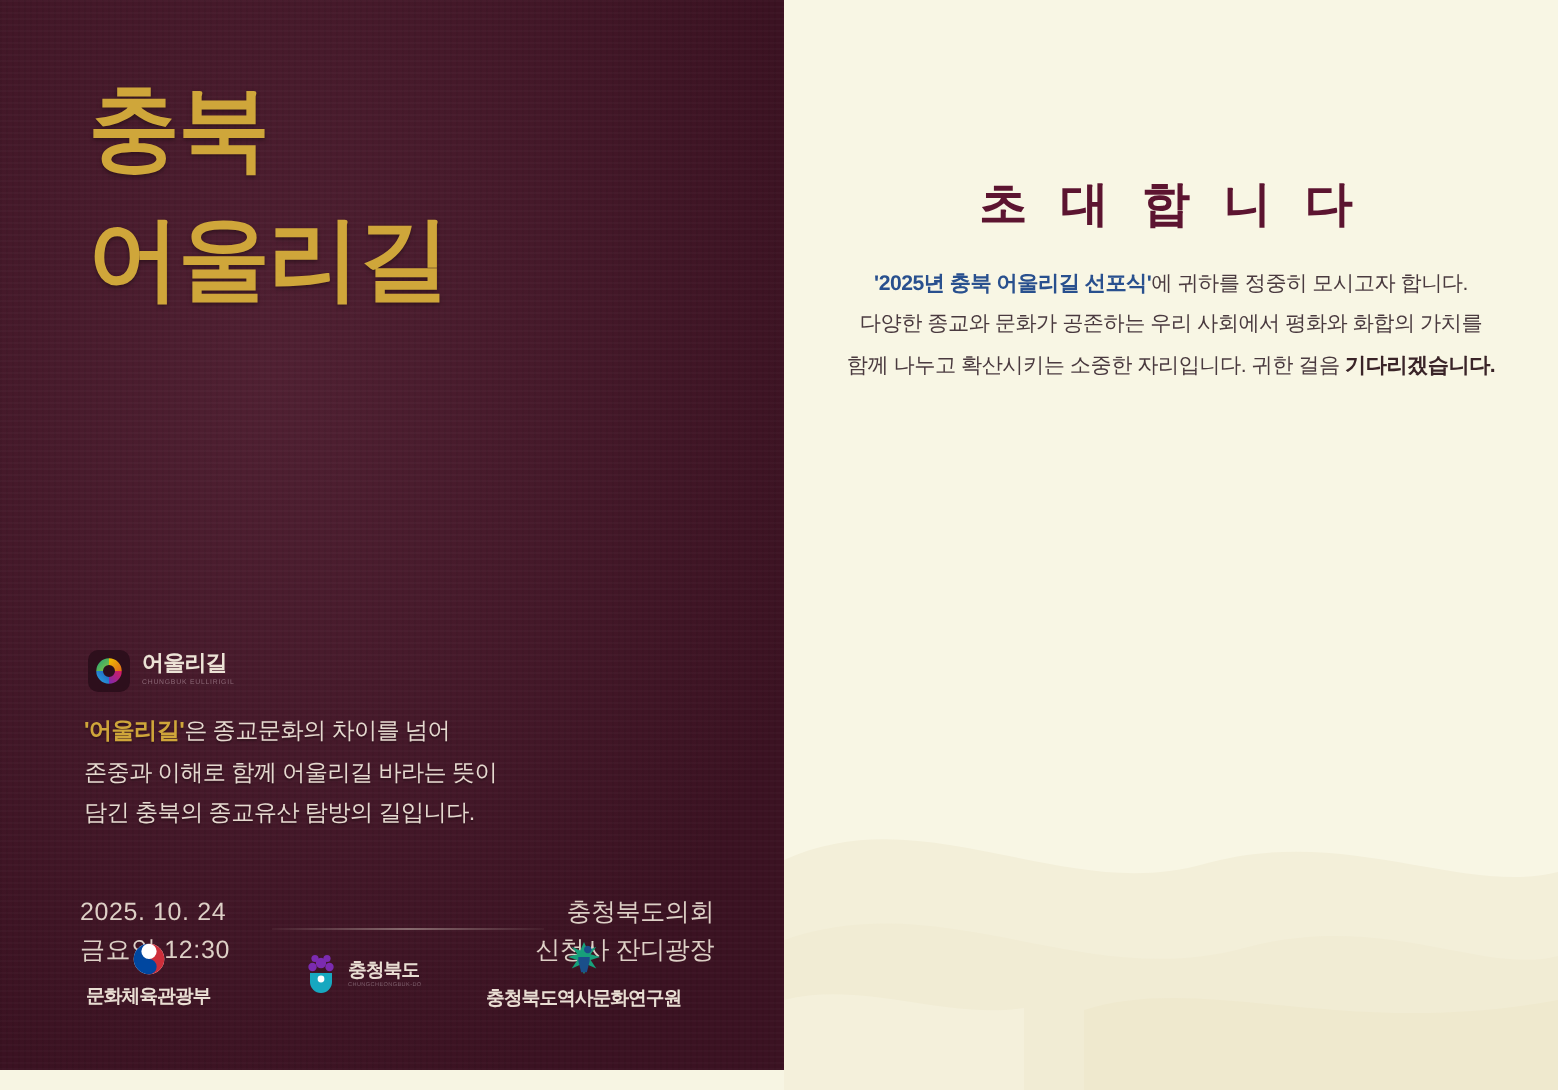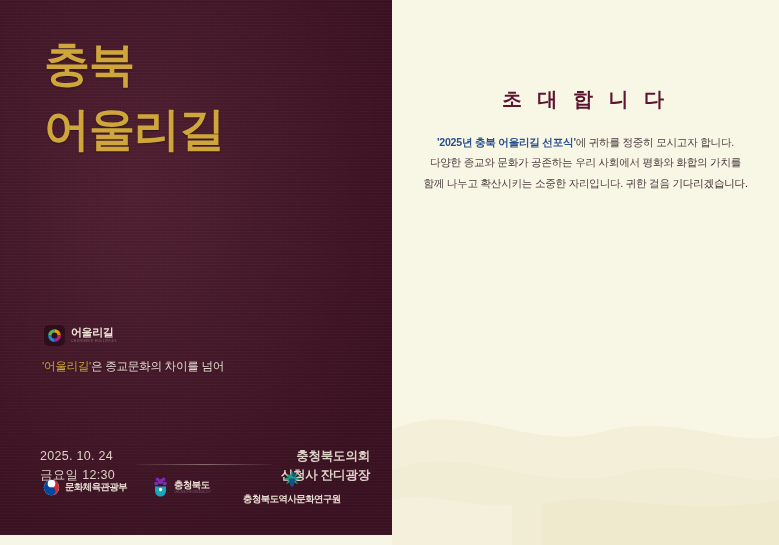--- a/index.html
+++ b/index.html
@@ -63,77 +63,76 @@
   .brand-en{
     color:#8d6a78;font-size:3.4px;letter-spacing:.4px;margin-top:2px;
     transform:scale(1,1);
   }
 
   .desc{
     position:absolute;left:42px;top:356px;z-index:3;
     color:#e5d9cf;font-size:11.6px;line-height:1.78;letter-spacing:-.3px;
     text-shadow:0 1px 1px rgba(0,0,0,.3);
   }
-  .desc .hl{color:#cfa63a;font-weight:400;}
+  .desc .hl{color:#cfa63a;font-weight:700;}
 
   .footinfo{
     position:absolute;left:0;right:0;top:447px;z-index:3;
     display:flex;align-items:flex-start;
   }
   .foot-date{
     position:absolute;left:40px;top:0;
     color:#ddd0c6;font-size:12.5px;line-height:1.55;letter-spacing:.3px;
     white-space:nowrap;
   }
   .foot-place{
-    position:absolute;right:22px;top:0;text-align:right;
+    position:absolute;right:35px;top:0;text-align:right;
     color:#ddd0c6;font-size:12.5px;line-height:1.55;letter-spacing:-.2px;
     white-space:nowrap;
-    font-weight:bold;
   }
   .foot-rule{
     position:absolute;left:136px;top:17px;width:136px;height:1px;
     background:linear-gradient(90deg, rgba(221,208,198,.05), rgba(221,208,198,.45), rgba(221,208,198,.05));
   }
 
   .logos{
     position:absolute;left:0;right:0;top:487px;z-index:3;
     display:flex;align-items:center;
   }
   .logo{
     position:absolute;display:flex;align-items:center;gap:5px;
   }
-  .logo-l1{left:43px;}
+  .logo-l1{left:43px;flex-direction:column;}
   .logo-l2{left:152px;align-items:center;}
   .logo-l3{left:243px;flex-direction:column;}
   .logo-mark{flex:0 0 auto;display:flex;align-items:center;justify-content:center;}
   .logo-text{display:flex;flex-direction:column;line-height:1;}
   .logo-ko{color:#e9ded3;font-size:9.4px;font-weight:700;letter-spacing:-.5px;white-space:nowrap;}
   .logo-en{color:#7e5e6c;font-size:2.8px;letter-spacing:.2px;margin-top:1.6px;white-space:nowrap;}
 
   
   .right{
     position:relative;
     width:387px;height:545px;
     background:#f8f6e4;
     overflow:hidden;flex:0 0 387px;
   }
   .right .waves{position:absolute;inset:0;pointer-events:none;}
 
   .invite-title{
     position:absolute;left:0;right:0;top:86px;text-align:center;
-    color:#5c1430;font-size:20px;font-weight:700;letter-spacing:5px;
+    color:#5c1430;font-size:24px;font-weight:700;letter-spacing:5px;
   }
   .invite-body{
     position:absolute;left:30px;right:30px;top:132px;
     text-align:center;
     color:#4a3a3f;font-size:10.6px;line-height:1.92;letter-spacing:-.25px;
   }
   .invite-body .blue{color:#29508e;font-weight:700;}
-  .invite-body .bold{color:#3a2428;font-weight:400;}
+  .invite-body .bold{color:#3a2428;font-weight:700;}
 </style>
 </head>
 <body>
 
 <div class="poster">
 
   <div class="left">
     <div class="texture"></div>
     <div class="vignette"></div>
 
@@ -172,20 +171,22 @@
       <span class="brand-word">
         <span class="brand-ko">어울리길</span>
         <span class="brand-en">CHUNGBUK EULLIRIGIL</span>
       </span>
     </div>
 
     <div class="desc">
       <div>
         <span class="hl">'어울리길'</span><span>은 종교문화의 차이를 넘어</span>
       </div>
+      <div>존중과 이해로 함께 어울리길 바라는 뜻이</div>
+      <div>담긴 충북의 종교유산 탐방의 길입니다.</div>
     </div>
 
     <div class="footinfo">
       <div class="foot-date">
         <div>2025. 10. 24</div>
         <div>금요일  12:30</div>
       </div>
       <div class="foot-rule"></div>
       <div class="foot-place">
         <div>충청북도의회</div>

